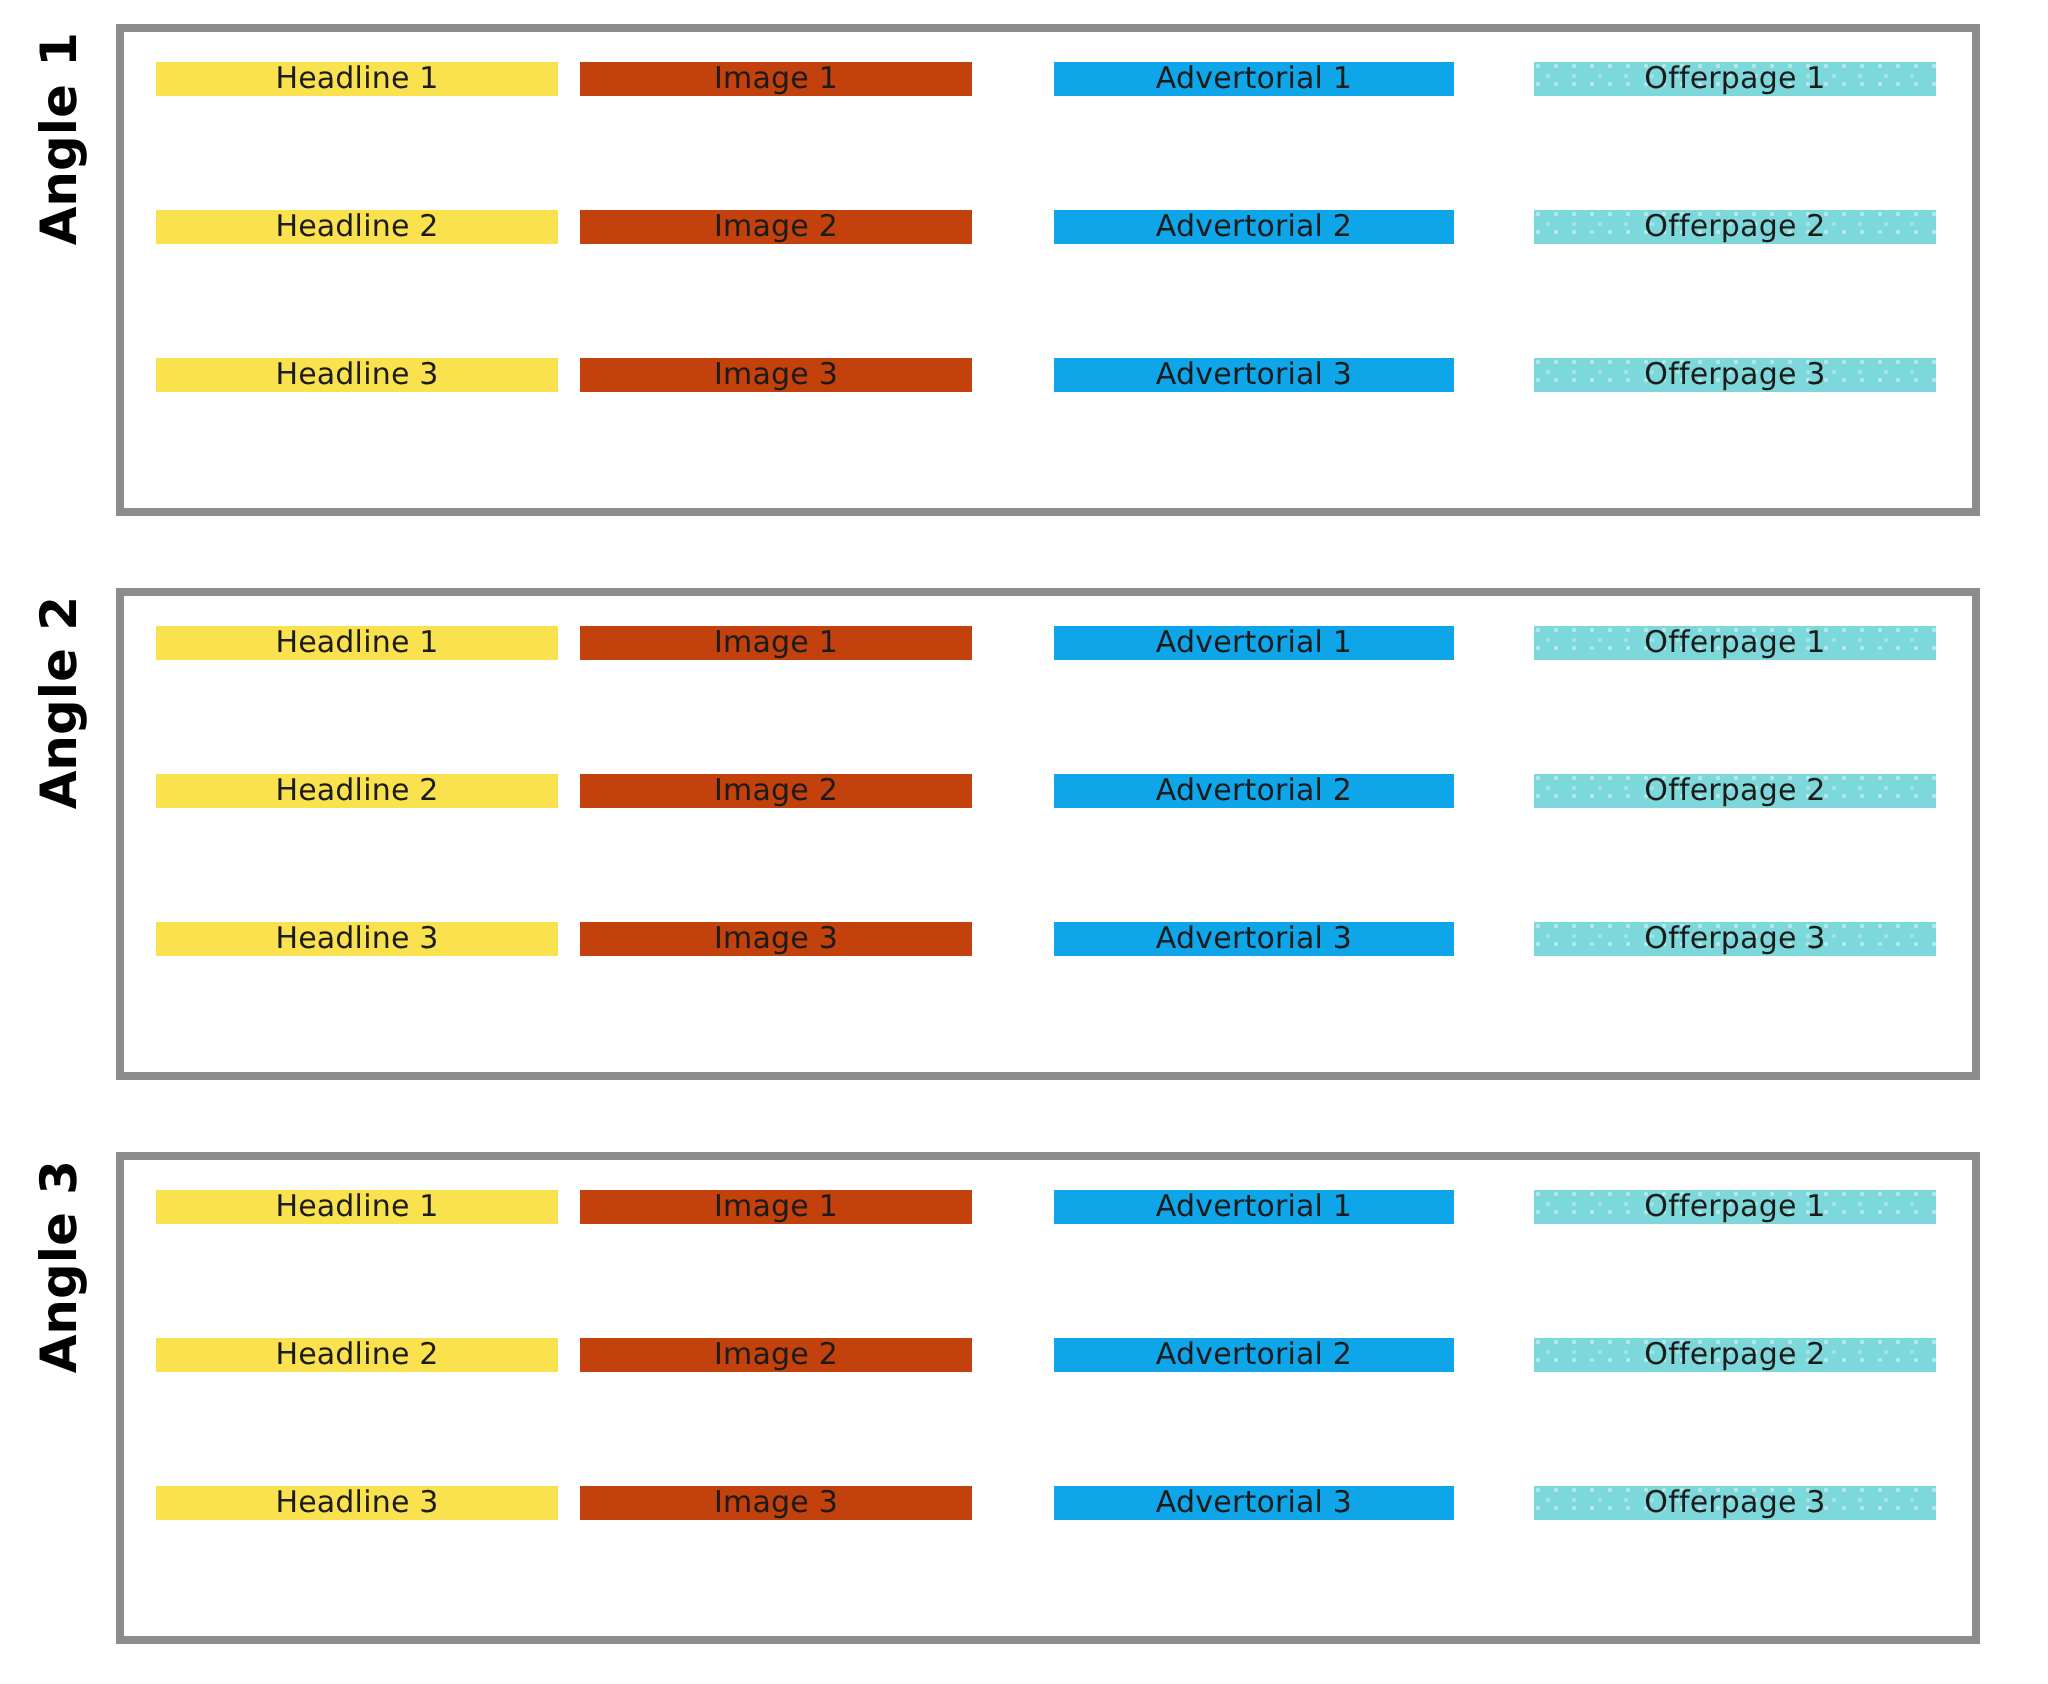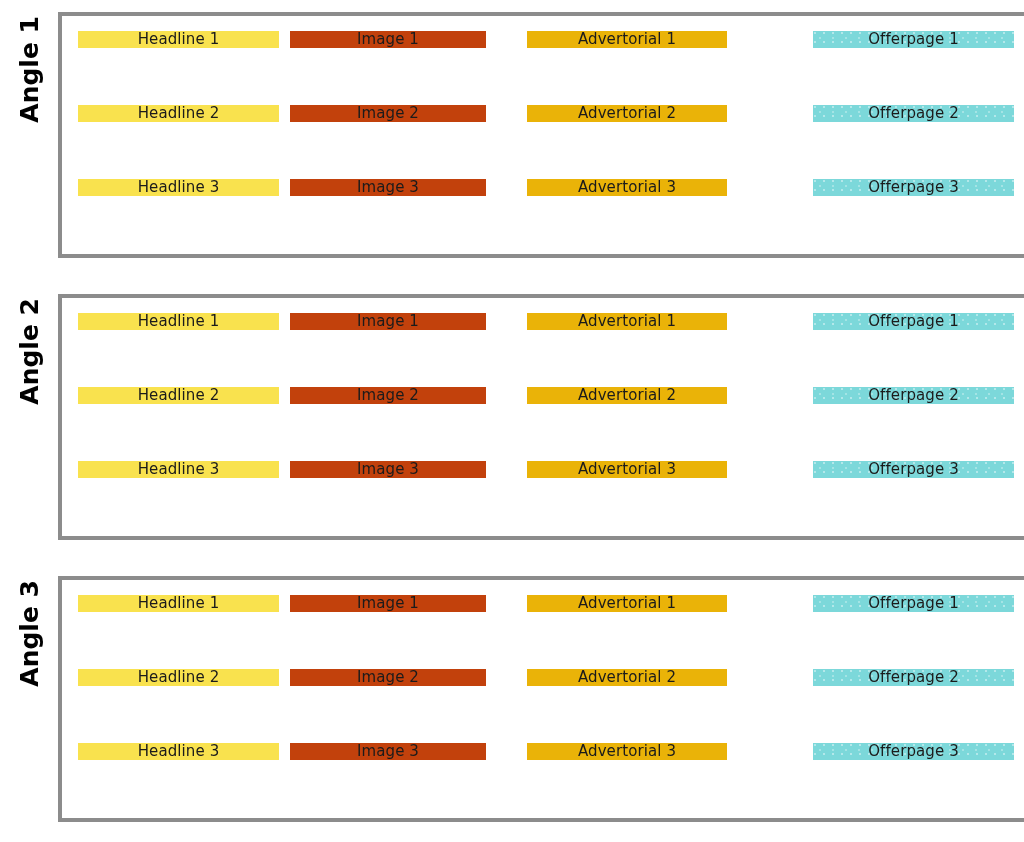--- a/index.html
+++ b/index.html
@@ -95,29 +95,28 @@
     font-size: 15px;
     font-weight: 400;
     color: #1b1b1b;
     letter-spacing: 0.1px;
     line-height: 1.1;
     user-select: none;
   }
 
   .cell-headline { flex: 0 0 201px; background: #f9e24e; }
   .cell-image    { flex: 0 0 196px; background: #c2410c; }
-  .cell-advertorial { flex: 0 0 200px; background: #eab308; }
+  .cell-advertorial { flex: 0 0 200px; background: #0ea5e9; }
   .cell-offerpage   {
     flex: 0 0 201px;
     background-color: #7cd8da;
     background-image:
       radial-gradient(circle at 2px 2px, rgba(255,255,255,0.42) 1px, transparent 1.2px),
       radial-gradient(circle at 7px 7px, rgba(255,255,255,0.30) 1px, transparent 1.2px);
     background-size: 9px 9px, 13px 13px;
-    margin-left: 46px;
   }
 </style>
 </head>
 <body>
 
 <div id="board">
 
   <div class="angle-row">
     <div class="angle-label-wrap">
       <div class="angle-label">Angle 1</div>

